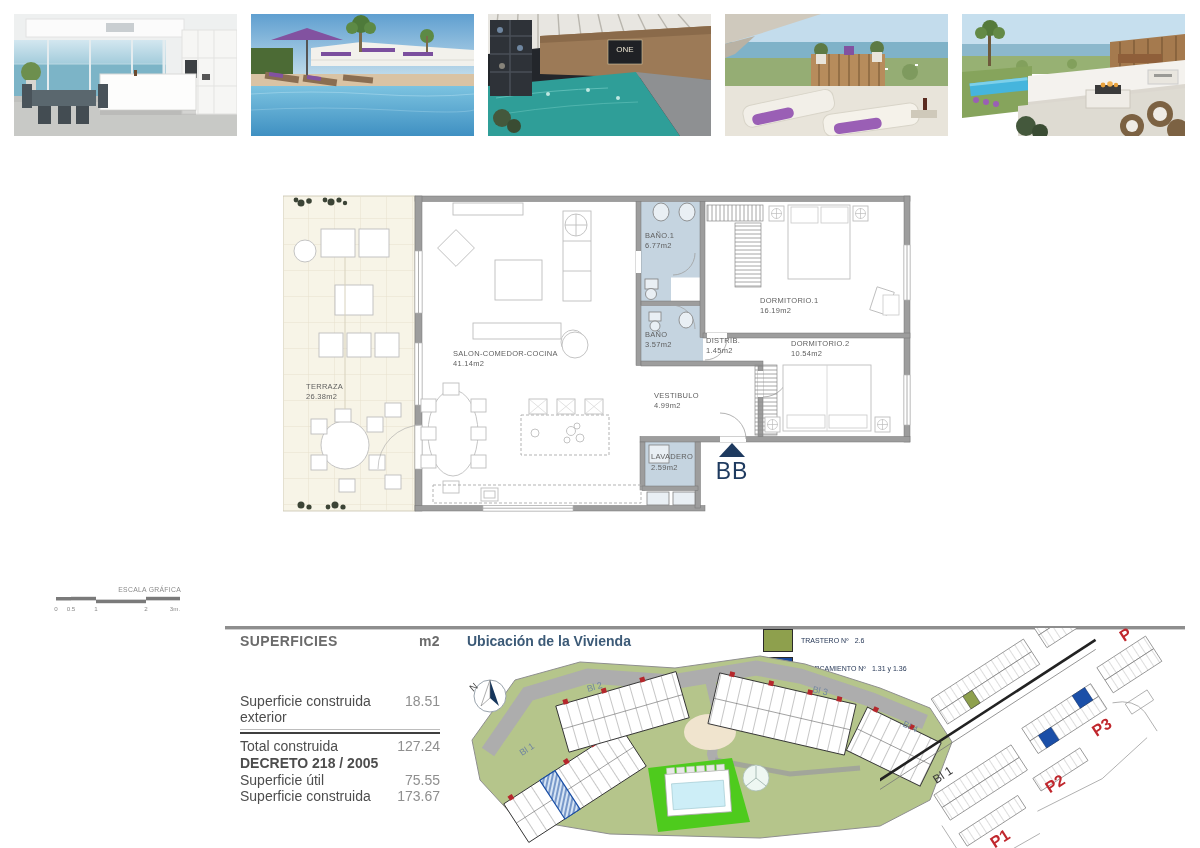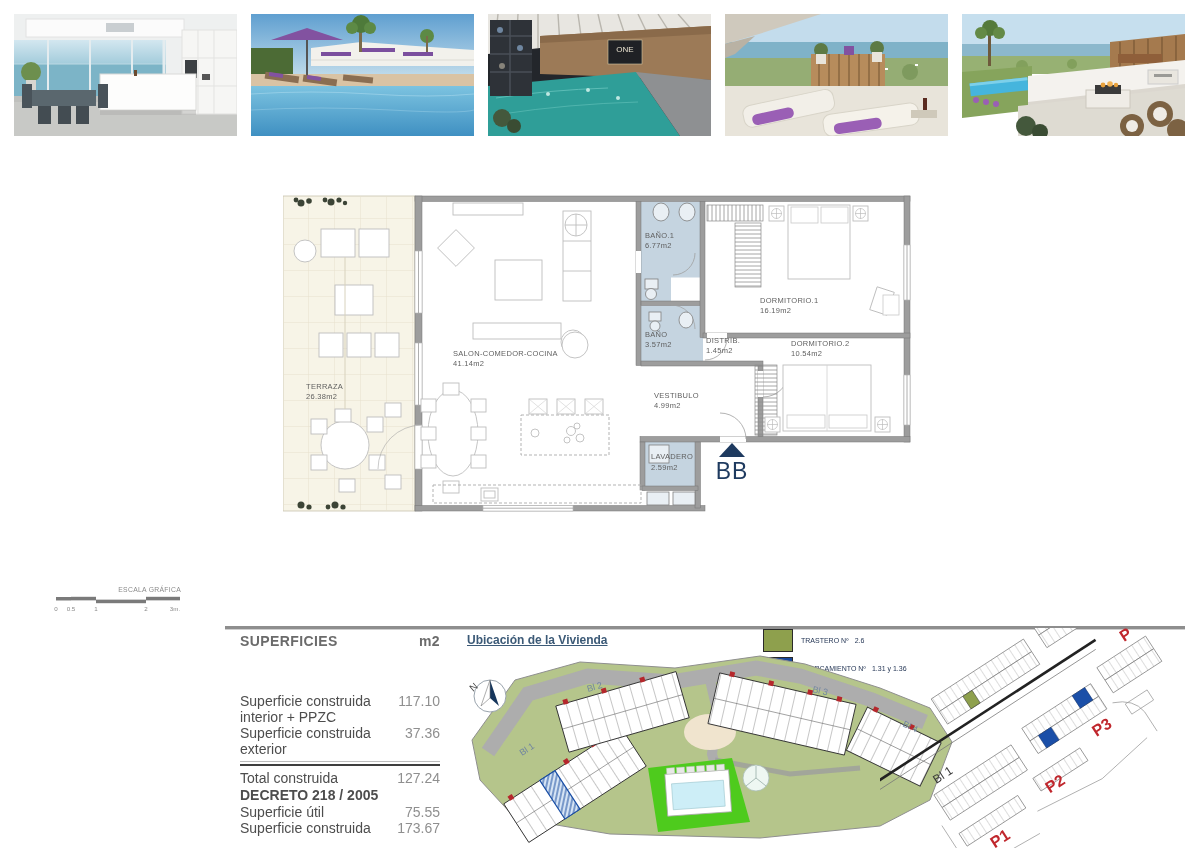--- a/index.html
+++ b/index.html
@@ -12,21 +12,21 @@
   .tbl .hdr{display:flex;justify-content:space-between;font-weight:bold;color:#6b6b6b;
             letter-spacing:.4px;margin-bottom:44px;}
   .trow{display:flex;justify-content:space-between;line-height:16px;}
   .trow .lbl{color:#4d4d4d;}
   .trow .val{color:#8f8f8f;}
   .rule-thin{border-top:1px solid #bdbdbd;margin-top:4px;}
   .rule-thick{border-top:2px solid #3f3f3f;margin-top:2px;margin-bottom:4px;}
   .decreto{font-weight:bold;line-height:18px;margin-top:0;}
   .toprule{position:absolute;left:225px;top:626px;width:960px;height:3px;background:#8e8e8e;
            border-bottom:1px solid #cfcfcf;}
-  .ubic-title{position:absolute;left:467px;top:633px;font-size:12px;font-weight:bold;color:#3c5a77;text-decoration:underline;}
+  .ubic-title{position:absolute;left:467px;top:633px;font-size:14px;font-weight:bold;color:#3c5a77;}
   .legend{position:absolute;left:763px;top:629px;width:190px;font-size:7px;color:#1e3050;}
   .leg-row{display:flex;align-items:center;margin-bottom:5px;}
   .leg-sw{width:28px;height:21px;border:1px solid #2a2a2a;margin-right:8px;flex:0 0 auto;}
   .leg-lbl{white-space:nowrap;}
   .leg-val{margin-left:6px;}
   text{font-family:"Liberation Sans",sans-serif;}
 </style>
 </head>
 <body>
 
@@ -489,26 +489,22 @@
   </svg>
 
   <div class="toprule"></div>
 
   <div class="tbl">
     <div class="hdr">
       <span>SUPERFICIES</span>
       <span>m2</span>
     </div>
     <div class="trow">
-      <span class="lbl">Superficie construida interior + PPZC</span>
-      <span class="val">117.10</span>
-    </div>
-    <div class="trow">
       <span class="lbl">Superficie construida exterior</span>
-      <span class="val">37.36</span>
+      <span class="val">18.51</span>
     </div>
     <div class="rule-thin"></div>
     <div class="rule-thick"></div>
     <div class="trow">
       <span class="lbl">Total construida</span>
       <span class="val">127.24</span>
     </div>
     <div class="decreto">DECRETO 218 / 2005</div>
     <div class="trow">
       <span class="lbl">Superficie útil</span>

